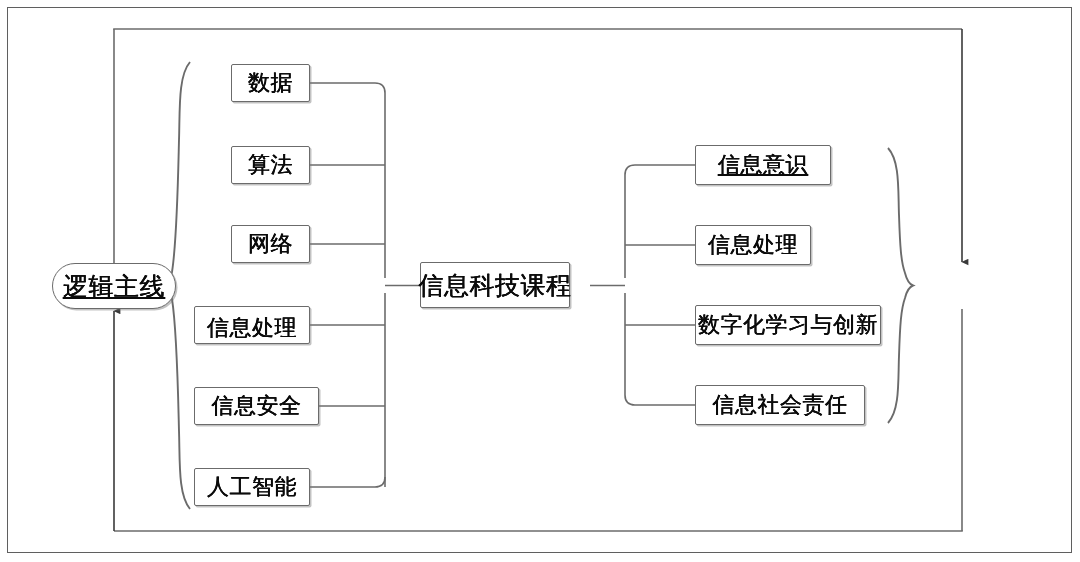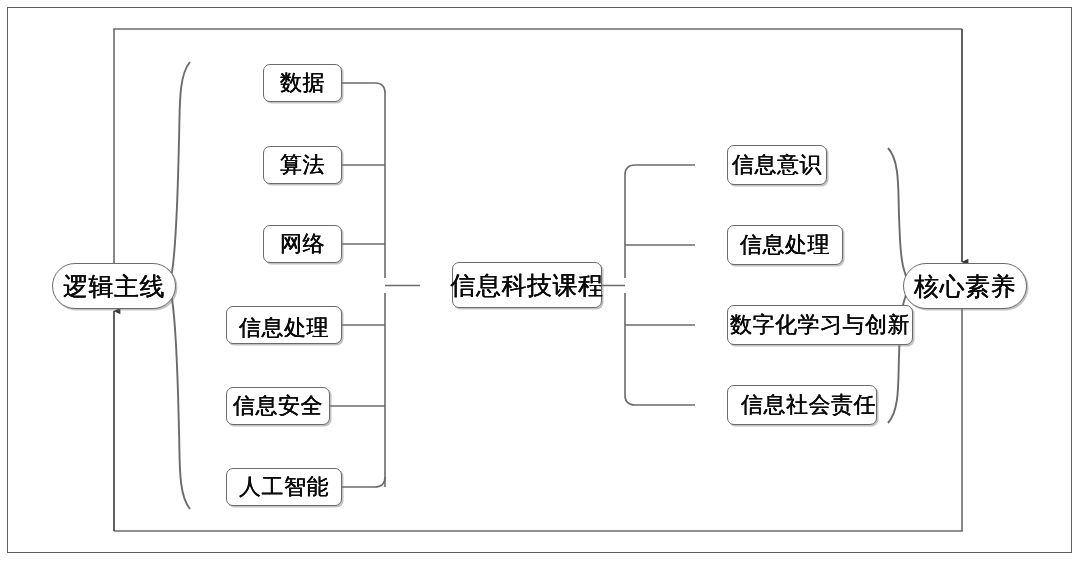--- a/index.html
+++ b/index.html
@@ -41,27 +41,27 @@
     border: 1.6px solid #6b6b6b;
     color: #0b0b0b;
     display: flex;
     align-items: center;
     justify-content: center;
     white-space: nowrap;
     letter-spacing: 0.5px;
     text-shadow: 0.35px 0 0 #0b0b0b, -0.35px 0 0 #0b0b0b;
   }
   .node-box {
-    border-radius: 7px;
+    border-radius: 2px;
     box-shadow: 1.5px 1.5px 0 rgba(120,120,120,0.45);
-    margin-left: 32px;
   }
   .node-pill {
     border-radius: 999px;
     box-shadow: 1.5px 1.5px 0 rgba(120,120,120,0.45);
+    text-decoration: underline;
   }
   .leaf { height: 38px; font-size: 22px; }
   .hub  { height: 46px; font-size: 25px; }
   .end  { height: 40px; font-size: 22px; }
 </style>
 </head>
 <body>
 
 <div id="canvas">
 
@@ -135,23 +135,20 @@
       <path d="M625,325 L695,325"></path>
 
       <path d="M625,395 Q625,405 635,405 L695,405"></path>
     </g>
   </svg>
 
   <div class="node node-pill hub" style="left:52px; top:263px; width:124px;">
     <span>逻辑主线</span>
   </div>
 
-  <div class="node node-pill hub" style="left:903px; top:263px; width:124px;">
-    <span>核心素养</span>
-  </div>
 
   <div class="node node-box hub" style="left:420px; top:262px; width:150px;">
     <span>信息科技课程</span>
   </div>
 
   <div class="node node-box leaf" style="left:231px; top:64px; width:79px;">
     <span>数据</span>
   </div>
 
   <div class="node node-box leaf" style="left:231px; top:146px; width:79px;">
@@ -159,37 +156,37 @@
   </div>
 
   <div class="node node-box leaf" style="left:231px; top:225px; width:79px;">
     <span>网络</span>
   </div>
 
   <div class="node node-box leaf" style="left:194px; top:306px; width:116px;align-items:flex-end;">
     <span>信息处理</span>
   </div>
 
-  <div class="node node-box leaf" style="left:194px; top:387px; width:104px;">
+  <div class="node node-box leaf" style="left:194px; top:387px; width:125px;">
     <span>信息安全</span>
   </div>
 
   <div class="node node-box leaf" style="left:194px; top:468px; width:116px;align-items:center;">
     <span>人工智能</span>
   </div>
 
-  <div class="node node-box end" style="left:695px; top:145px; width:100px;">
+  <div class="node node-box end" style="left:695px; top:145px; width:136px;text-decoration:underline;">
     <span>信息意识</span>
   </div>
 
   <div class="node node-box end" style="left:695px; top:225px; width:116px;">
     <span>信息处理</span>
   </div>
 
   <div class="node node-box end" style="left:695px; top:305px; width:186px;">
     <span>数字化学习与创新</span>
   </div>
 
-  <div class="node node-box end" style="left:695px; top:385px; width:150px;justify-content:flex-end;">
+  <div class="node node-box end" style="left:695px; top:385px; width:170px;">
     <span>信息社会责任</span>
   </div>
 
 </div>
 
 </body></html>

